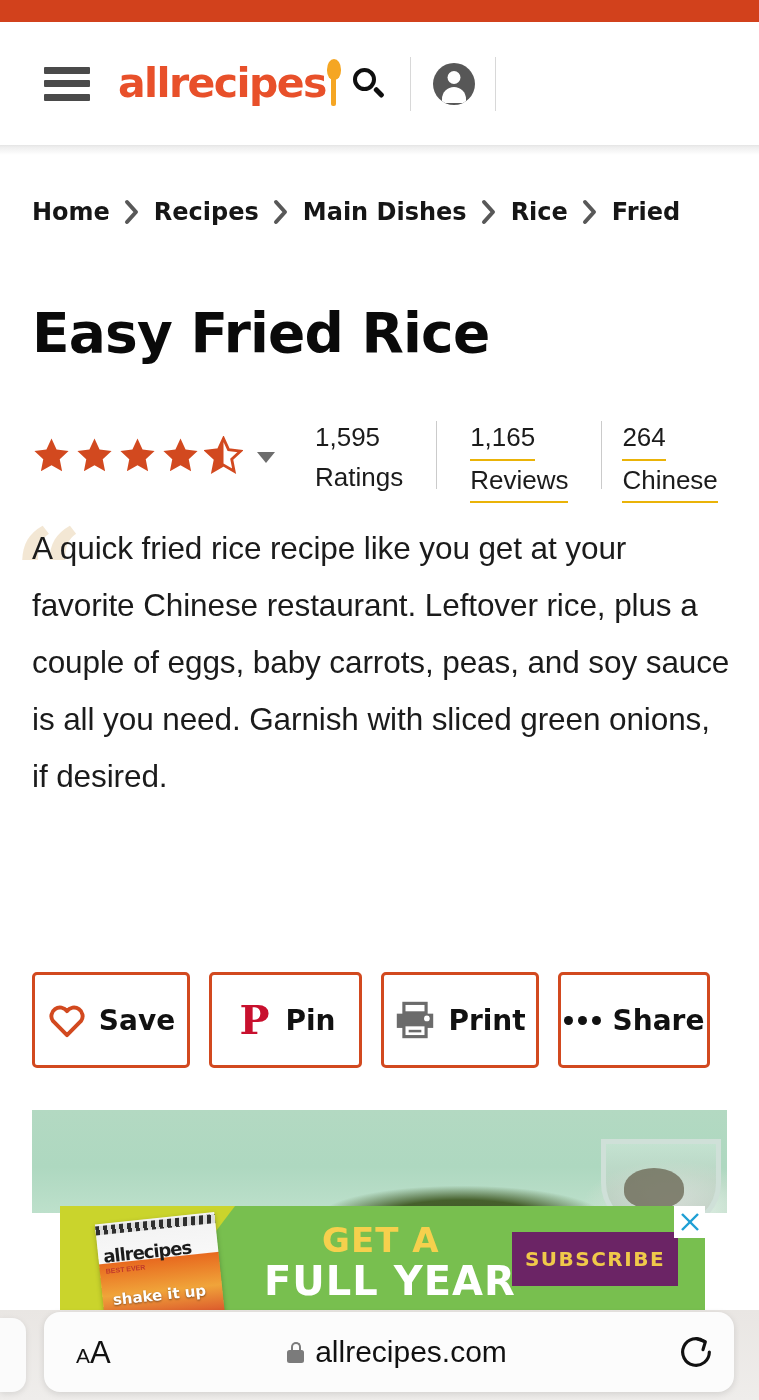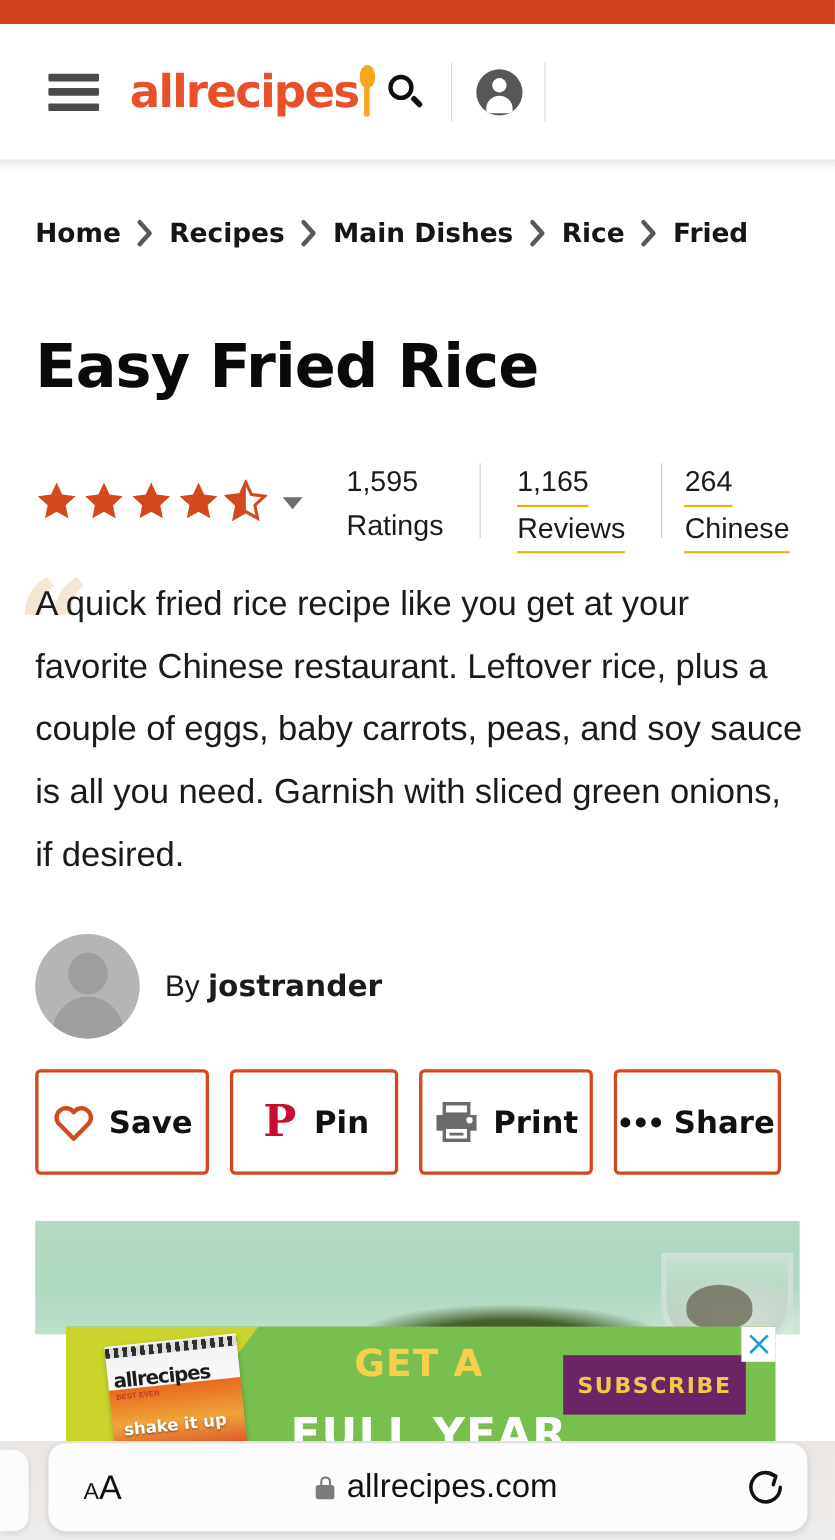--- a/index.html
+++ b/index.html
@@ -243,21 +243,21 @@
     color: #fff; text-shadow: 0 1px 2px rgba(0,0,0,.45);
   }
   .ad-line1 {
     position: absolute; left: 262px; top: 14px;
     font-family: "DejaVu Sans", sans-serif; font-weight: 700; font-size: 34px;
     color: #f6d04d; letter-spacing: 1px;
   }
   .ad-line2 {
     position: absolute; left: 204px; top: 52px;
     font-family: "DejaVu Sans", sans-serif; font-weight: 700; font-size: 40px;
-    color: #ffffff; letter-spacing: 1px; margin-top: 23px;
+    color: #ffffff; letter-spacing: 1px;
   }
   .ad-cta {
     position: absolute; right: 27px; top: 26px; width: 166px; height: 54px;
     background: #6b2465; display: flex; align-items: center; justify-content: center;
     cursor: pointer;
   }
   .ad-cta span {
     font-family: "DejaVu Sans", sans-serif; font-weight: 700; font-size: 20px;
     color: #f0c94a; letter-spacing: 1.5px;
   }
@@ -414,29 +414,20 @@
       <span class="num">264</span>
       <span class="lbl">Chinese</span>
     </div>
   </div>
 
   <div class="desc-wrap">
     <div class="quote-mark">“</div>
     <p class="desc-text">A quick fried rice recipe like you get at your favorite Chinese restaurant. Leftover rice, plus a couple of eggs, baby carrots, peas, and soy sauce is all you need. Garnish with sliced green onions, if desired.</p>
   </div>
 
-  <div class="byline">
-    <div class="avatar">
-      <div class="head"></div>
-        <div class="body"></div>
-    </div>
-    <div class="byline-text">
-      <span>By </span><b>jostrander</b>
-    </div>
-  </div>
 
   <div class="actions">
     <div class="act-btn btn-save">
       <svg class="heart-icon" viewBox="0 0 24 22">
         <path d="M12 20.3 3.4 11.6A5.2 5.2 0 0 1 12 5.6a5.2 5.2 0 0 1 8.6 6z" fill="none" stroke="#d2491f" stroke-width="2.4" stroke-linejoin="round"></path>
       </svg>
       <span class="act-label">Save</span>
     </div>
 
     <div class="act-btn btn-pin">

